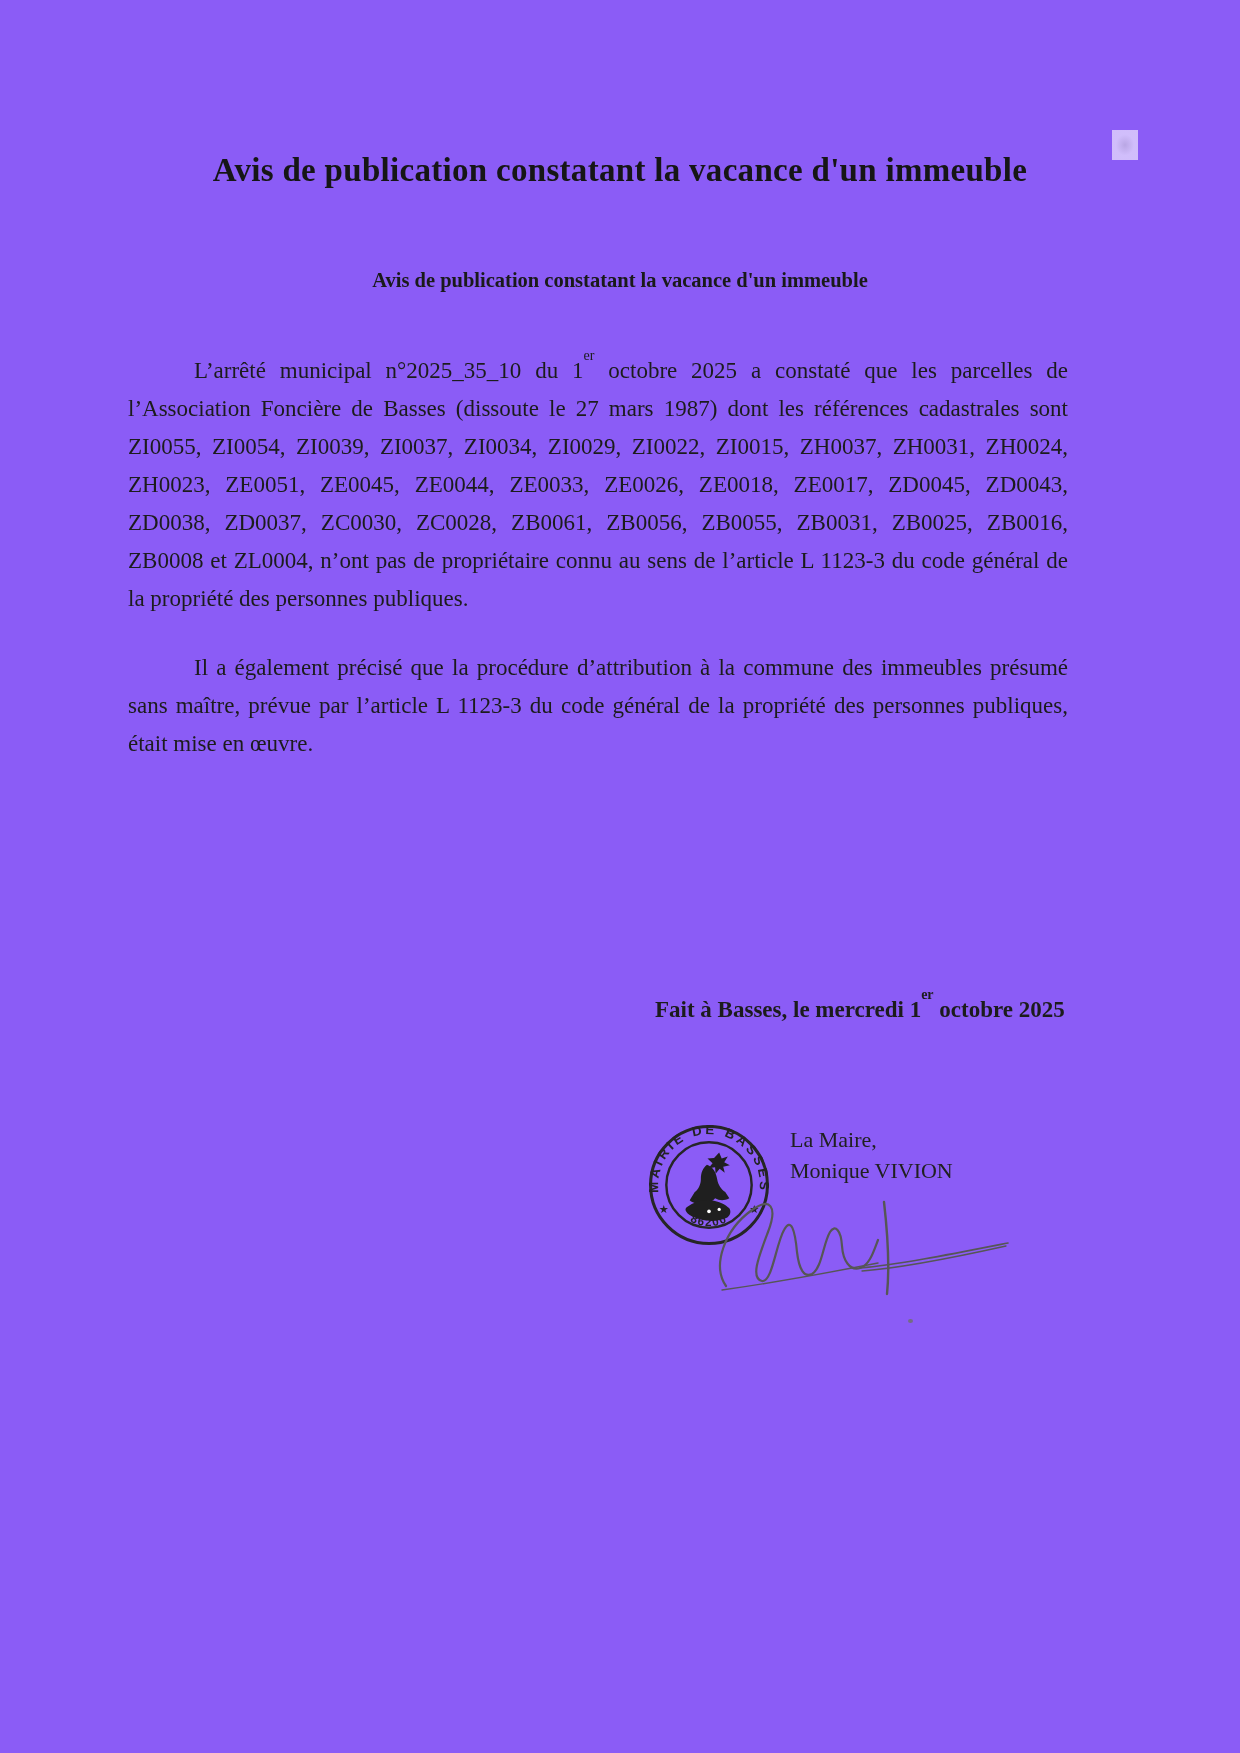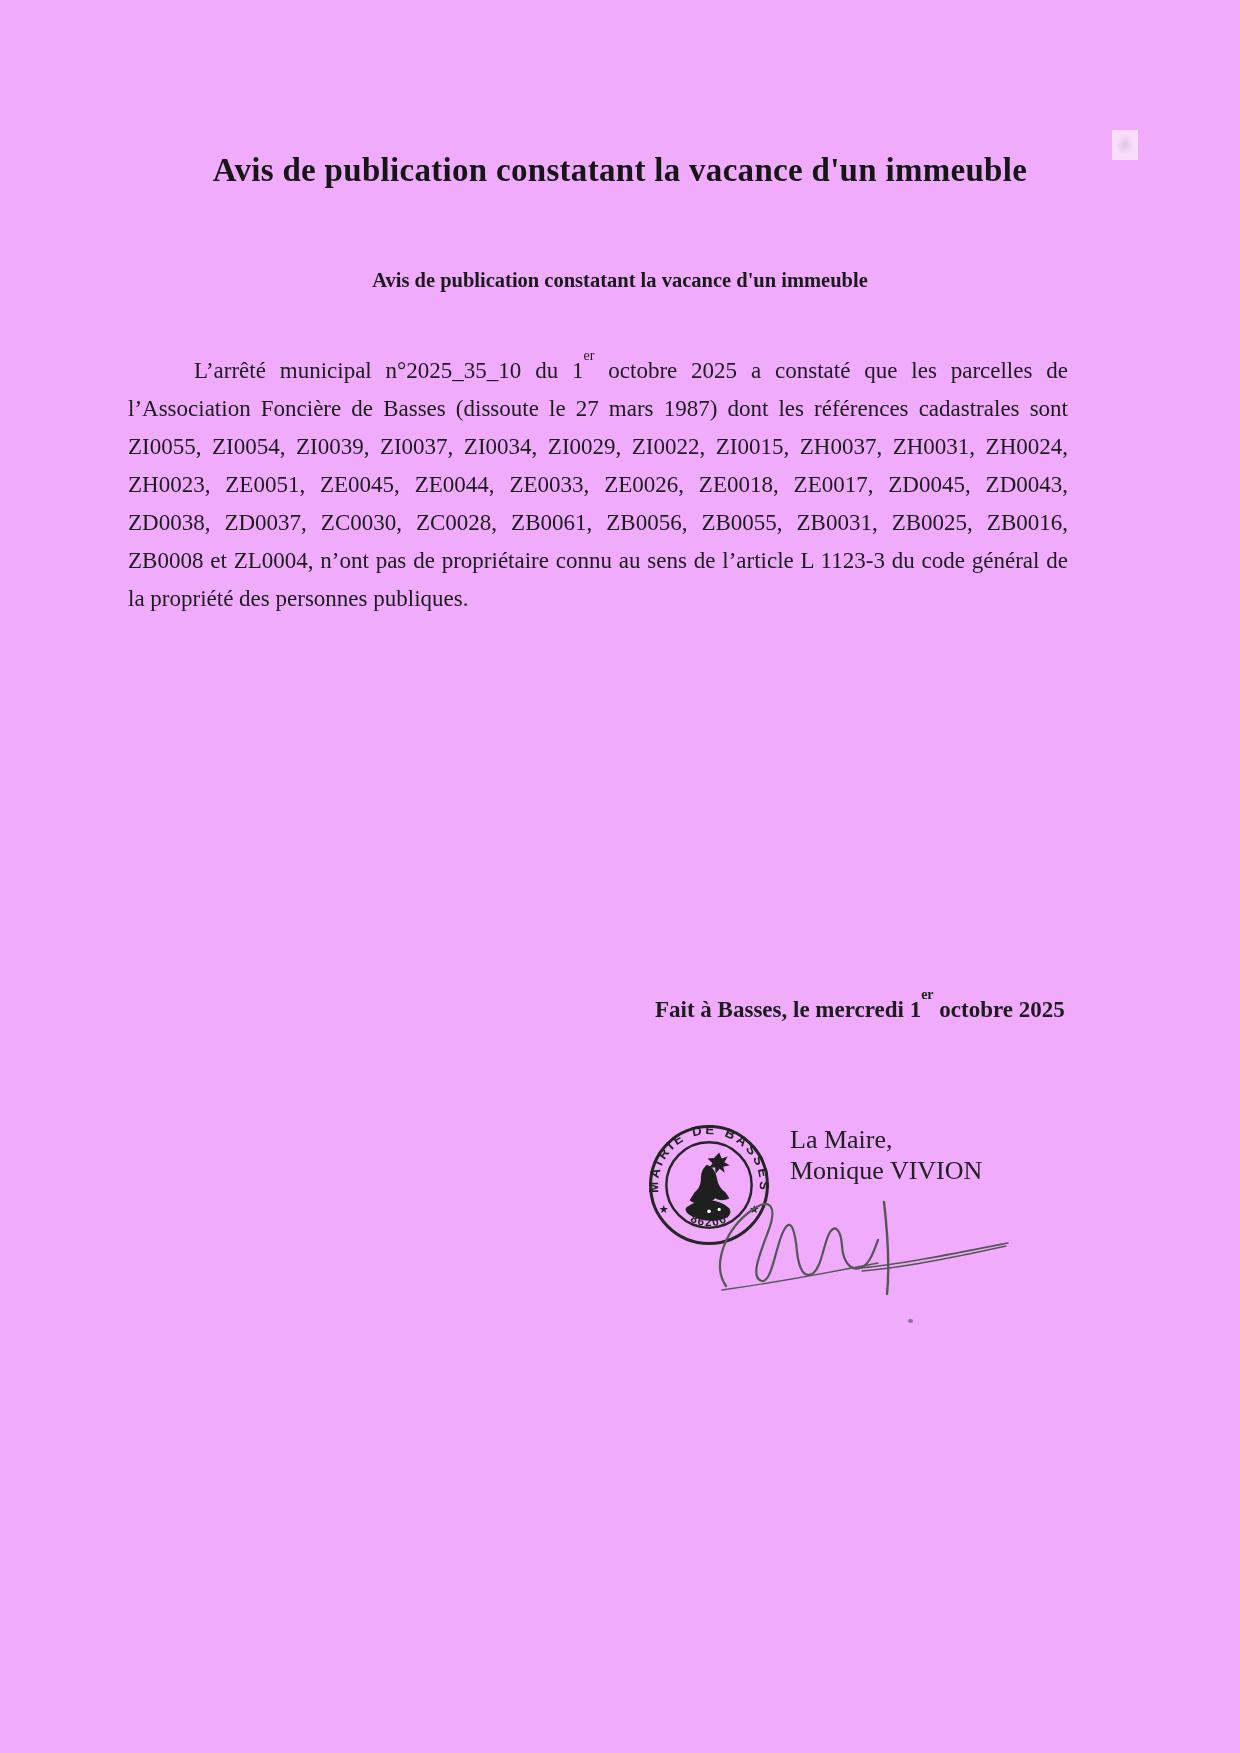--- a/index.html
+++ b/index.html
@@ -1,20 +1,20 @@
 <!DOCTYPE html>
 <html lang="fr"><head>
 <meta charset="utf-8">
 <style>
   html,body{margin:0;padding:0;background:#e8e8e8;}
   .page{
     position:relative;
     width:1240px;height:1753px;
     margin:0 auto;
-    background:#f0abfc;
+    background:#8b5cf6;
     font-family:"Liberation Serif","DejaVu Serif",serif;
     color:#1d1d1d;
     overflow:hidden;
   }
   .doc-title{
     position:absolute;top:130px;left:8px;width:1224px;
     font-size:33px;font-weight:bold;text-align:center;
     letter-spacing:0.3px;color:#161616;
   }
   .doc-subtitle{
@@ -28,21 +28,21 @@
   }
   .body-block p{margin:0 10px 31px 0;text-indent:66px;}
   sup.ord{font-size:14px;position:relative;top:-9px;line-height:0;}
   .dateline{
     position:absolute;top:997px;left:655px;
     font-size:23px;color:#1c1c1c;white-space:nowrap;font-weight:bold;
   }
   .seal{position:absolute;left:646px;top:1122px;width:126px;height:126px;}
   .sig-block{
     position:absolute;left:790px;top:1124px;
-    font-size:26px;line-height:31px;color:#202020;
+    font-size:22px;line-height:31px;color:#202020;
   }
   .sig-svg{position:absolute;left:712px;top:1186px;width:310px;height:118px;}
   .scan-speck{
     position:absolute;left:908px;top:1319px;width:5px;height:4px;
     background:#6f6f6f;border-radius:50%;opacity:.85;
   }
   .scan-smudge{
     position:absolute;left:1112px;top:130px;width:26px;height:30px;
     background:radial-gradient(closest-side,#d8d8d8,#ffffff 70%);
     opacity:.6;
@@ -55,20 +55,21 @@
 <div class="page">
 
   <div class="scan-smudge"></div>
 
   <h1 class="doc-title">Avis de publication constatant la vacance d'un immeuble</h1>
 
   <h2 class="doc-subtitle">Avis de publication constatant la vacance d'un immeuble</h2>
 
   <div class="body-block">
     <p><span>L’arrêté municipal n°2025_35_10 du 1</span><sup class="ord">er</sup><span> octobre 2025 a constaté que les parcelles de l’Association Foncière de Basses (dissoute le 27 mars 1987) dont les références cadastrales sont ZI0055, ZI0054, ZI0039, ZI0037, ZI0034, ZI0029, ZI0022, ZI0015, ZH0037, ZH0031, ZH0024, ZH0023, ZE0051, ZE0045, ZE0044, ZE0033, ZE0026, ZE0018, ZE0017, ZD0045, ZD0043, ZD0038, ZD0037, ZC0030, ZC0028, ZB0061, ZB0056, ZB0055, ZB0031, ZB0025, ZB0016, ZB0008 et ZL0004, n’ont pas de propriétaire connu au sens de l’article L 1123-3 du code général de la propriété des personnes publiques.</span></p>
+    <p>Il a également précisé que la procédure d’attribution à la commune des immeubles présumé sans maître, prévue par l’article L 1123-3 du code général de la propriété des personnes publiques, était mise en œuvre.</p>
   </div>
 
   <div class="dateline"><span>Fait à Basses, le mercredi 1</span><sup class="ord">er</sup><span> octobre 2025</span></div>
 
   <svg class="seal" viewBox="0 0 124 124" aria-hidden="true">
     <circle cx="62" cy="62" r="57.5" fill="none" stroke="#262626" stroke-width="3"></circle>
     <circle cx="62" cy="62" r="42" fill="none" stroke="#262626" stroke-width="2.4"></circle>
     <defs>
       <path id="sealTopArc" d="M 22.6 92.8 A 50 50 0 1 1 101.4 92.8" fill="none"></path>
       <path id="sealBottomArc" d="M 30.9 86.4 A 38 38 0 0 0 93.1 86.4" fill="none"></path>

